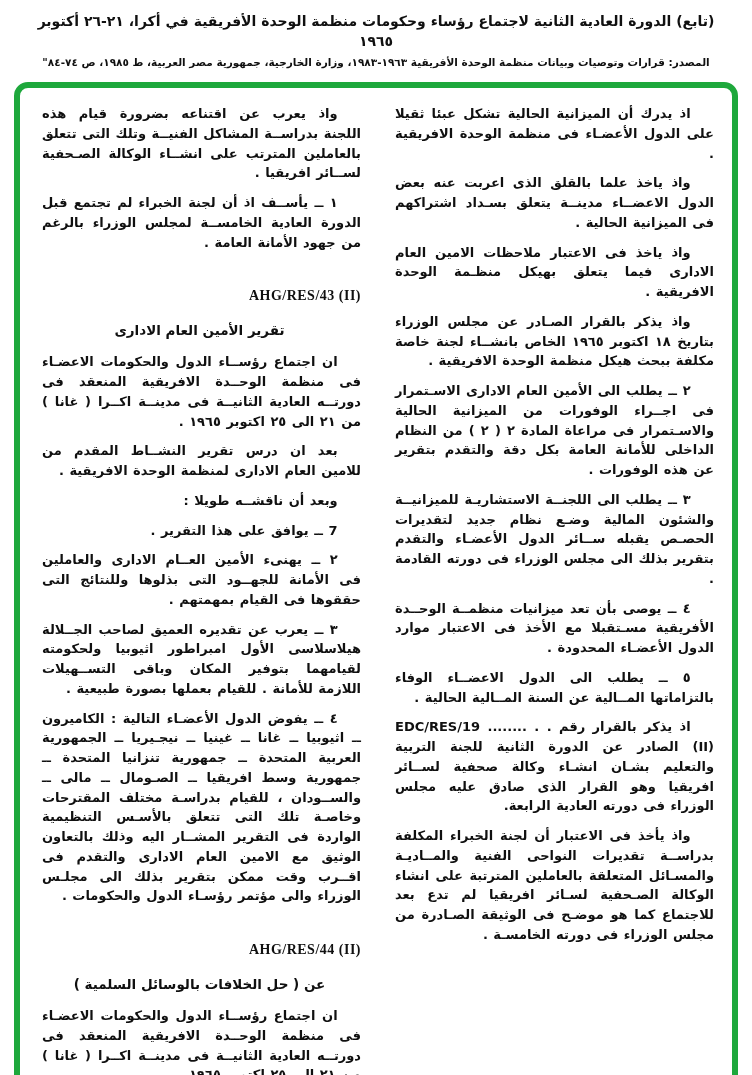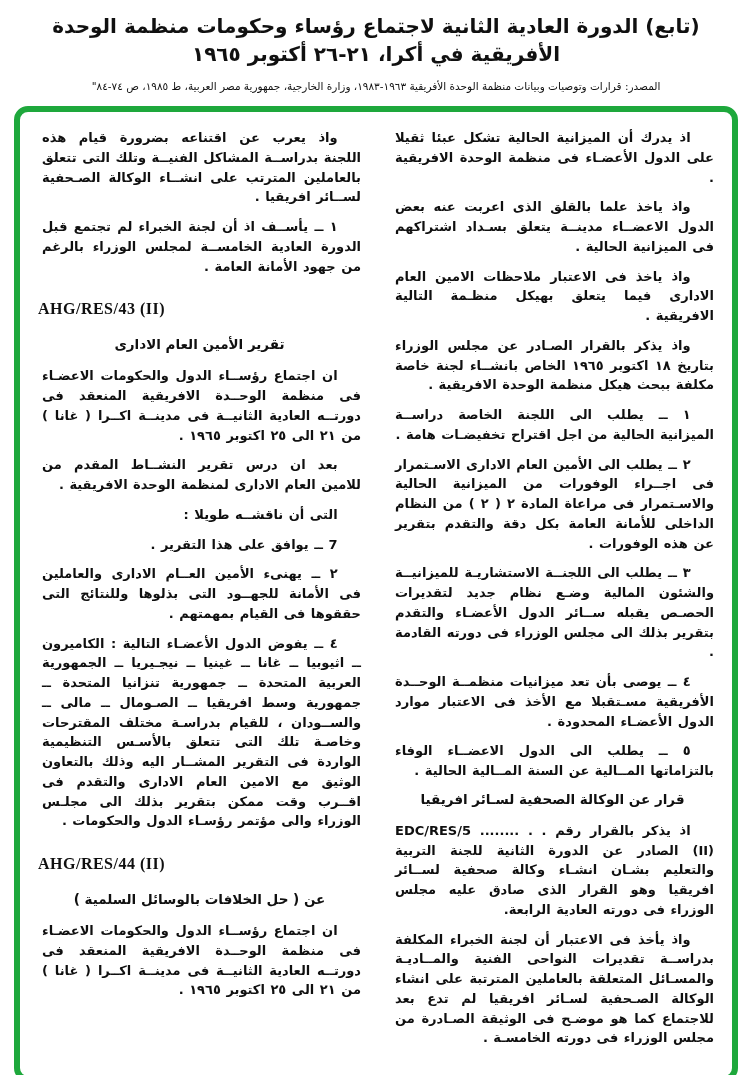--- a/index.html
+++ b/index.html
@@ -7,30 +7,30 @@
     width: 752px;
     font-family: "DejaVu Sans", sans-serif;
     color: #101010;
     -webkit-font-smoothing: antialiased;
   }
   .page { width: 752px; min-height: 1075px; box-sizing: border-box; position: relative; }
 
   header { text-align: center; padding-top: 12px; }
   .title {
     direction: rtl;
-    font-size: 20px;
+    font-size: 14px;
     font-weight: bold;
     line-height: 1.4;
     padding: 0 30px;
   }
   .source {
     direction: rtl;
     font-size: 10.5px;
-    font-weight: normal;
-    margin-top: 12px;
+    font-weight: bold;
+    margin-top: 5px;
     padding: 0 20px;
   }
 
   .content-box {
     margin: 14px 14px 0 14px;
     border: 6px solid #1ea83c;
     border-radius: 14px;
     box-sizing: border-box;
     width: 724px;
     min-height: 905px;
@@ -55,64 +55,63 @@
   }
   .heading {
     direction: rtl;
     text-align: center;
     font-size: 13.5px;
     font-weight: bold;
     margin: 0 0 14px 0;
   }
   .code {
     direction: ltr;
-    text-align: left;
+    text-align: right;
     font-family: "Liberation Serif", "DejaVu Serif", serif;
-    font-size: 16px;
+    font-size: 14px;
     font-weight: bold;
     letter-spacing: 0.5px;
-    margin: 24px 0 18px 0;
+    margin: 36px 0 18px 0;
   }
 </style>
 </head>
 <body style="color: rgb(16, 16, 16);">
 
 <div class="page">
 
   <header>
     <div class="title">(تابع) الدورة العادية الثانية لاجتماع رؤساء وحكومات منظمة الوحدة الأفريقية في أكرا، ٢١-٢٦ أكتوبر ١٩٦٥</div>
     <div class="source">المصدر: قرارات وتوصيات وبيانات منظمة الوحدة الأفريقية ١٩٦٣-١٩٨٣، وزارة الخارجية، جمهورية مصر العربية، ط ١٩٨٥، ص ٧٤-٨٤"</div>
   </header>
 
   <div class="content-box" style="border-color: rgb(30, 168, 60);">
     <div class="columns" dir="rtl">
       <div class="column">
           <div class="paragraph">اذ يدرك أن الميزانية الحالية تشكل عبئا ثقيلا على الدول الأعضـاء فى منظمة الوحدة الافريقية .</div>
           <div class="paragraph">واذ ياخذ علما بالقلق الذى اعربت عنه بعض الدول الاعضــاء مدينــة يتعلق بسـداد اشتراكهم فى الميزانية الحالية .</div>
-          <div class="paragraph">واذ ياخذ فى الاعتبار ملاحظات الامين العام الادارى فيما يتعلق بهيكل منظـمة التالية الافريقية .</div>
+          <div class="paragraph">واذ ياخذ فى الاعتبار ملاحظات الامين العام الادارى فيما يتعلق بهيكل منظـمة الوحدة الافريقية .</div>
           <div class="paragraph">واذ يذكر بالقرار الصـادر عن مجلس الوزراء بتاريخ ١٨ اكتوبر ١٩٦٥ الخاص بانشــاء لجنة خاصة مكلفة ببحث هيكل منظمة الوحدة الافريقية .</div>
-          <div class="paragraph">١ ــ يطلب الى اللجنة الخاصة دراســة الميزانية الحالية من اجل اقتراح تخفيضـات هامة .</div>
           <div class="paragraph">٢ ــ يطلب الى الأمين العام الادارى الاسـتمرار فى اجــراء الوفورات من الميزانية الحالية والاسـتمرار فى مراعاة المادة ٢ ( ٢ ) من النظام الداخلى للأمانة العامة بكل دقة والتقدم بتقرير عن هذه الوفورات .</div>
           <div class="paragraph">٣ ــ يطلب الى اللجنــة الاستشاريـة للميزانيــة والشئون المالية وضـع نظام جديد لتقديرات الحصـص يقبله ســائر الدول الأعضـاء والتقدم بتقرير بذلك الى مجلس الوزراء فى دورته القادمة .</div>
           <div class="paragraph">٤ ــ يوصى بأن تعد ميزانيات منظمــة الوحــدة الأفريقية مسـتقبلا مع الأخذ فى الاعتبار موارد الدول الأعضـاء المحدودة .</div>
           <div class="paragraph">٥ ــ يطلب الى الدول الاعضــاء الوفاء بالتزاماتها المــالية عن السنة المــالية الحالية .</div>
-          <div class="heading">قرار عن الوكالة الصحفية لسـائر افريقيا</div>
-          <div class="paragraph">اذ يذكر بالقرار رقم . . ........ EDC/RES/5 (II) الصادر عن الدورة الثانية للجنة التربية والتعليم بشـان انشـاء وكالة صحفية لســائر افريقيا وهو القرار الذى صادق عليه مجلس الوزراء فى دورته العادية الرابعة.</div>
+          <div class="paragraph">اذ يذكر بالقرار رقم . . ........ EDC/RES/19 (II) الصادر عن الدورة الثانية للجنة التربية والتعليم بشـان انشـاء وكالة صحفية لســائر افريقيا وهو القرار الذى صادق عليه مجلس الوزراء فى دورته العادية الرابعة.</div>
           <div class="paragraph">واذ يأخذ فى الاعتبار أن لجنة الخبراء المكلفة بدراســة تقديرات النواحى الفنية والمــاديـة والمسـائل المتعلقة بالعاملين المترتبة على انشاء الوكالة الصـحفية لسـائر افريقيا لم تدع بعد للاجتماع كما هو موضـح فى الوثيقة الصـادرة من مجلس الوزراء فى دورته الخامسـة .</div>
         </div>
       <div class="column">
           <div class="paragraph">واذ يعرب عن اقتناعه بضرورة قيام هذه اللجنة بدراســة المشاكل الفنيــة وتلك التى تتعلق بالعاملين المترتب على انشــاء الوكالة الصـحفية لســائر افريقيا .</div>
           <div class="paragraph">١ ــ يأســف اذ أن لجنة الخبراء لم تجتمع قبل الدورة العادية الخامســة لمجلس الوزراء بالرغم من جهود الأمانة العامة .</div>
           <div class="code">AHG/RES/43 (II)</div>
           <div class="heading">تقرير الأمين العام الادارى</div>
           <div class="paragraph">ان اجتماع رؤســاء الدول والحكومات الاعضـاء فى منظمة الوحــدة الافريقية المنعقد فى دورتــه العادية الثانيــة فى مدينــة اكــرا ( غانا ) من ٢١ الى ٢٥ اكتوبر ١٩٦٥ .</div>
           <div class="paragraph">بعد ان درس تقرير النشــاط المقدم من للامين العام الادارى لمنظمة الوحدة الافريقية .</div>
-          <div class="paragraph">التى أن ناقشــه طويلا :</div>
+          <div class="paragraph">وبعد أن ناقشــه طويلا :</div>
           <div class="paragraph">7 ــ يوافق على هذا التقرير .</div>
           <div class="paragraph">٢ ــ يهنىء الأمين العــام الادارى والعاملين فى الأمانة للجهــود التى بذلوها وللنتائج التى حققوها فى القيام بمهمتهم .</div>
+          <div class="paragraph">٣ ــ يعرب عن تقديره العميق لصاحب الجــلالة هيلاسلاسى الأول امبراطور اثيوبيا ولحكومته لقيامهما بتوفير المكان وباقى التســهيلات اللازمة للأمانة . للقيام بعملها بصورة طبيعية .</div>
           <div class="paragraph">٤ ــ يفوض الدول الأعضـاء التالية : الكاميرون ــ اثيوبيا ــ غانا ــ غينيا ــ نيجـيريا ــ الجمهورية العربية المتحدة ــ جمهورية تنزانيا المتحدة ــ جمهورية وسط افريقيا ــ الصـومال ــ مالى ــ والســودان ، للقيام بدراسـة مختلف المقترحات وخاصـة تلك التى تتعلق بالأسـس التنظيمية الواردة فى التقرير المشــار اليه وذلك بالتعاون الوثيق مع الامين العام الادارى والتقدم فى اقــرب وقت ممكن بتقرير بذلك الى مجلـس الوزراء والى مؤتمر رؤسـاء الدول والحكومات .</div>
           <div class="code">AHG/RES/44 (II)</div>
           <div class="heading">عن ( حل الخلافات بالوسائل السلمية )</div>
           <div class="paragraph">ان اجتماع رؤســاء الدول والحكومات الاعضـاء فى منظمة الوحــدة الافريقية المنعقد فى دورتــه العادية الثانيــة فى مدينــة اكــرا ( غانا ) من ٢١ الى ٢٥ اكتوبر ١٩٦٥ .</div>
         </div>
     </div>
   </div>
 
 </div>
 

